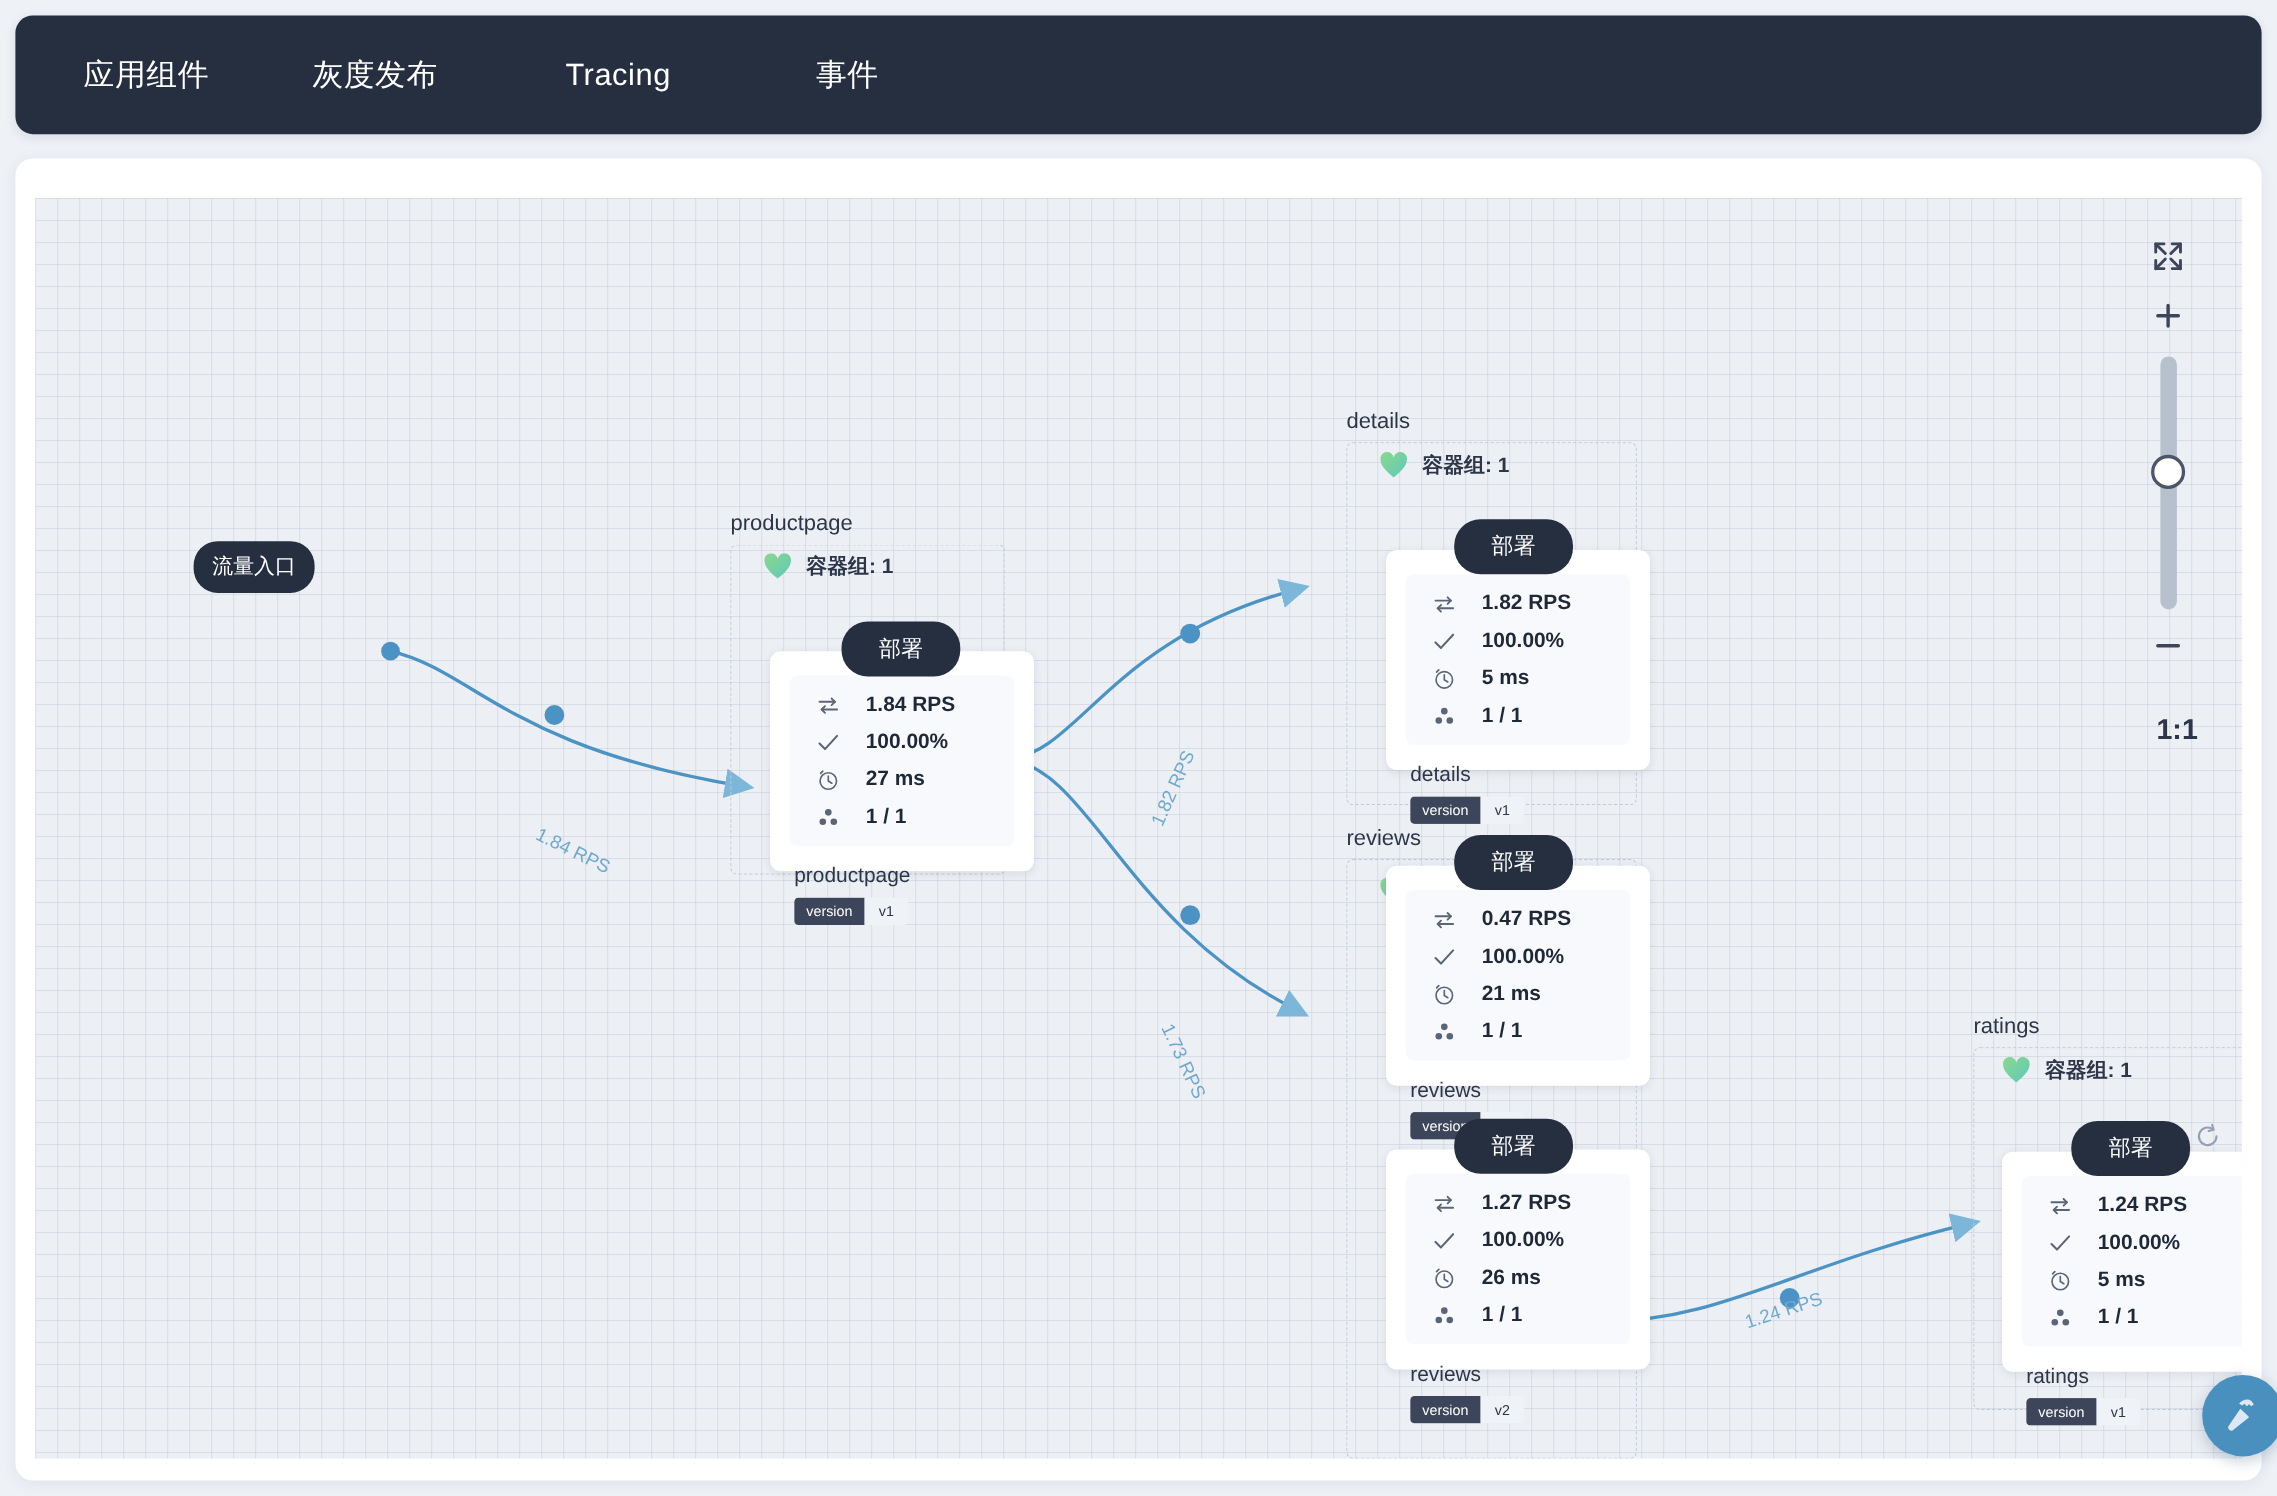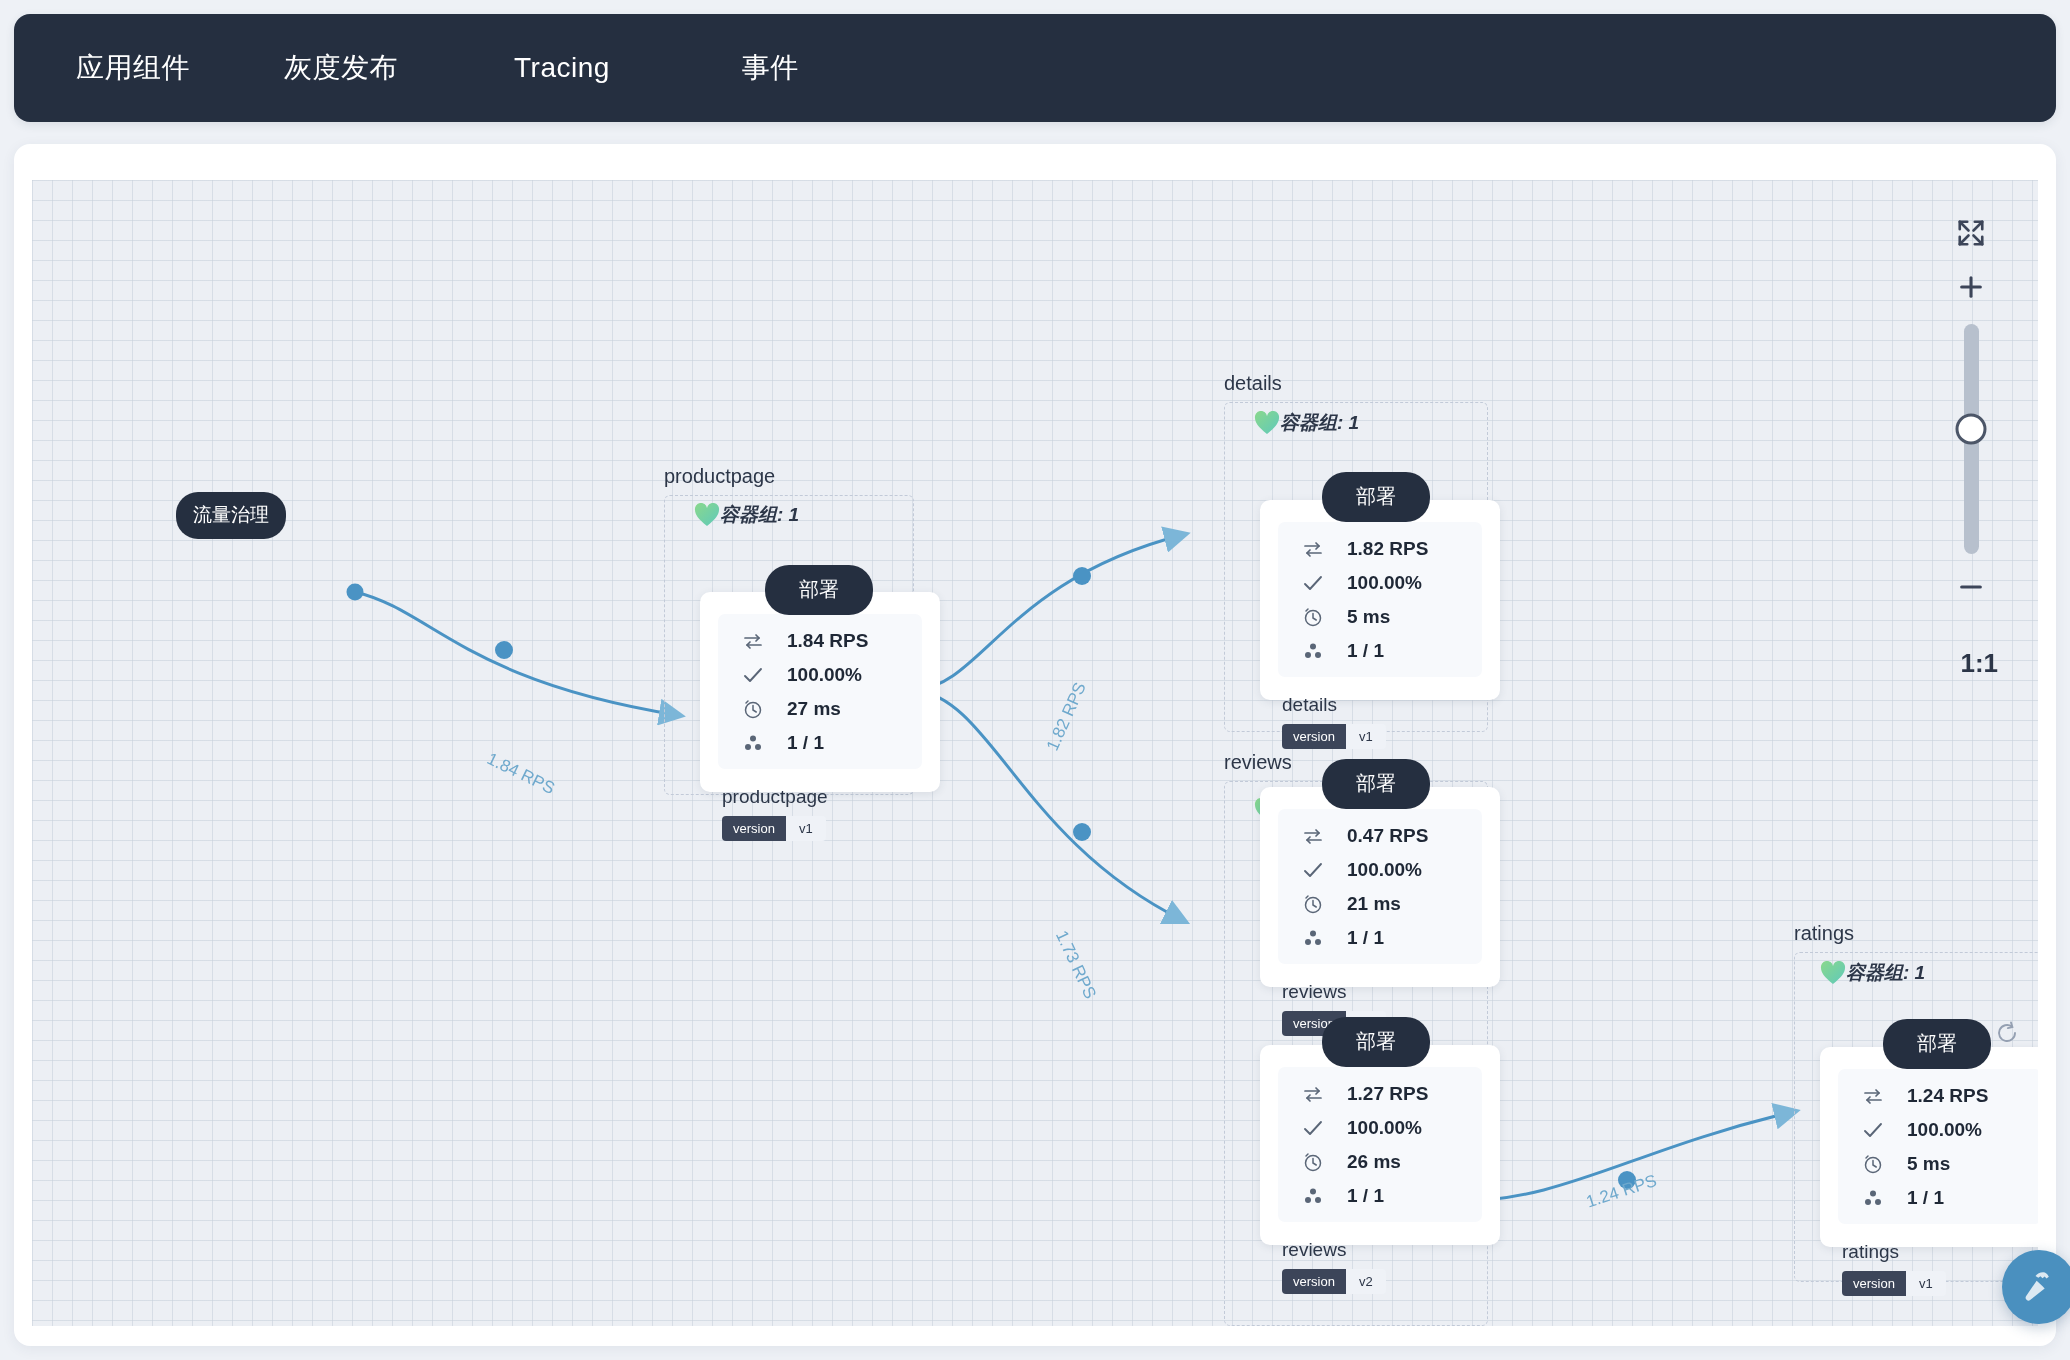--- a/index.html
+++ b/index.html
@@ -67,23 +67,22 @@
     font-size: 20px; color: #2c3648;
     white-space: nowrap;
   }
   .group-box {
     position: absolute;
     border: 1.5px dashed #c2cad8;
     border-radius: 6px;
   }
   .pods-row {
     position: absolute;
-    display: flex; align-items: center; 
+    display: flex; align-items: center; gap: 13px;
     white-space: nowrap;
-    font-style: italic;
   }
   .heart {
     width: 26px; height: 24px; position: relative; display: inline-block;
   }
   .heart svg { display: block; }
   .pods-text { font-size: 19px; color: #2c3648; font-weight: bold; }
 
   .deploy-badge {
     position: absolute;
     background: #252f40;
@@ -231,21 +230,21 @@
       <path d="M1426,1021 C1530,1022 1600,970 1760,932" fill="none" stroke="#4a93c4" stroke-width="3" marker-end="url(#arw)"></path>
       <circle cx="1426" cy="1021" r="8.5" fill="#4a93c4"></circle>
       <circle cx="1595" cy="1000" r="9" fill="#4a93c4"></circle>
     </svg>
 
     <div class="edge-label" style="left:456px; top:568px; transform:rotate(26deg);">1.84 RPS</div>
     <div class="edge-label" style="left:1020px; top:560px; transform:rotate(-66deg);">1.82 RPS</div>
     <div class="edge-label" style="left:1028px; top:742px; transform:rotate(65deg);">1.73 RPS</div>
     <div class="edge-label" style="left:1555px; top:1013px; transform:rotate(-18deg);">1.24 RPS</div>
 
-    <div class="entry-badge" style="left:144px; top:312px;">流量治理</div>
+    <div class="entry-badge" style="left:144px; top:312px;">流量入口</div>
 
     <div class="group-label" style="left:632px; top:285px;">productpage</div>
     <div class="group-box" style="left:632px; top:315px; width:250px; height:300px;"></div>
     <div class="pods-row" style="left:662px; top:322px;">
       <span class="heart">
         <svg width="26" height="24" viewBox="0 0 26 24">
           <defs>
               <linearGradient id="hg1" x1="0" y1="0" x2="1" y2="1">
             <stop offset="0" stop-color="#8ad88c"></stop>
                 <stop offset="1" stop-color="#5fc9bb"></stop>

